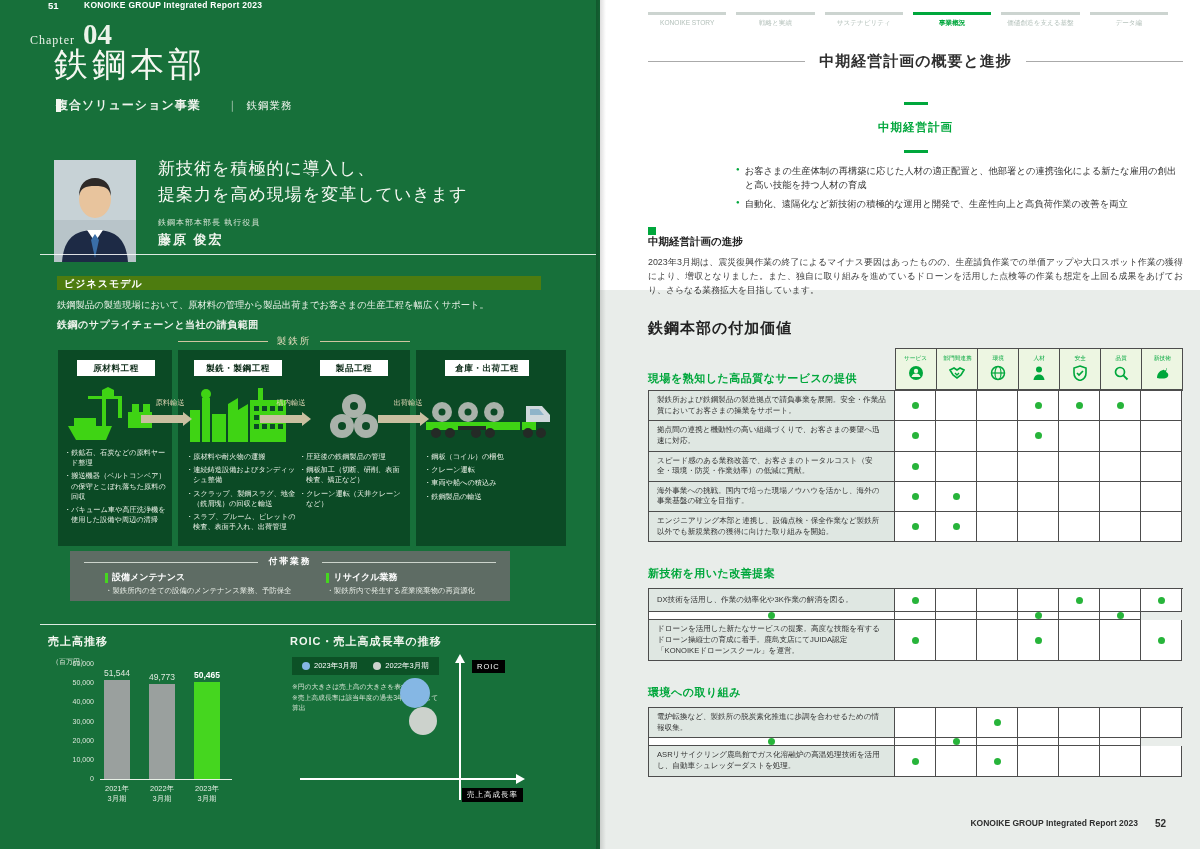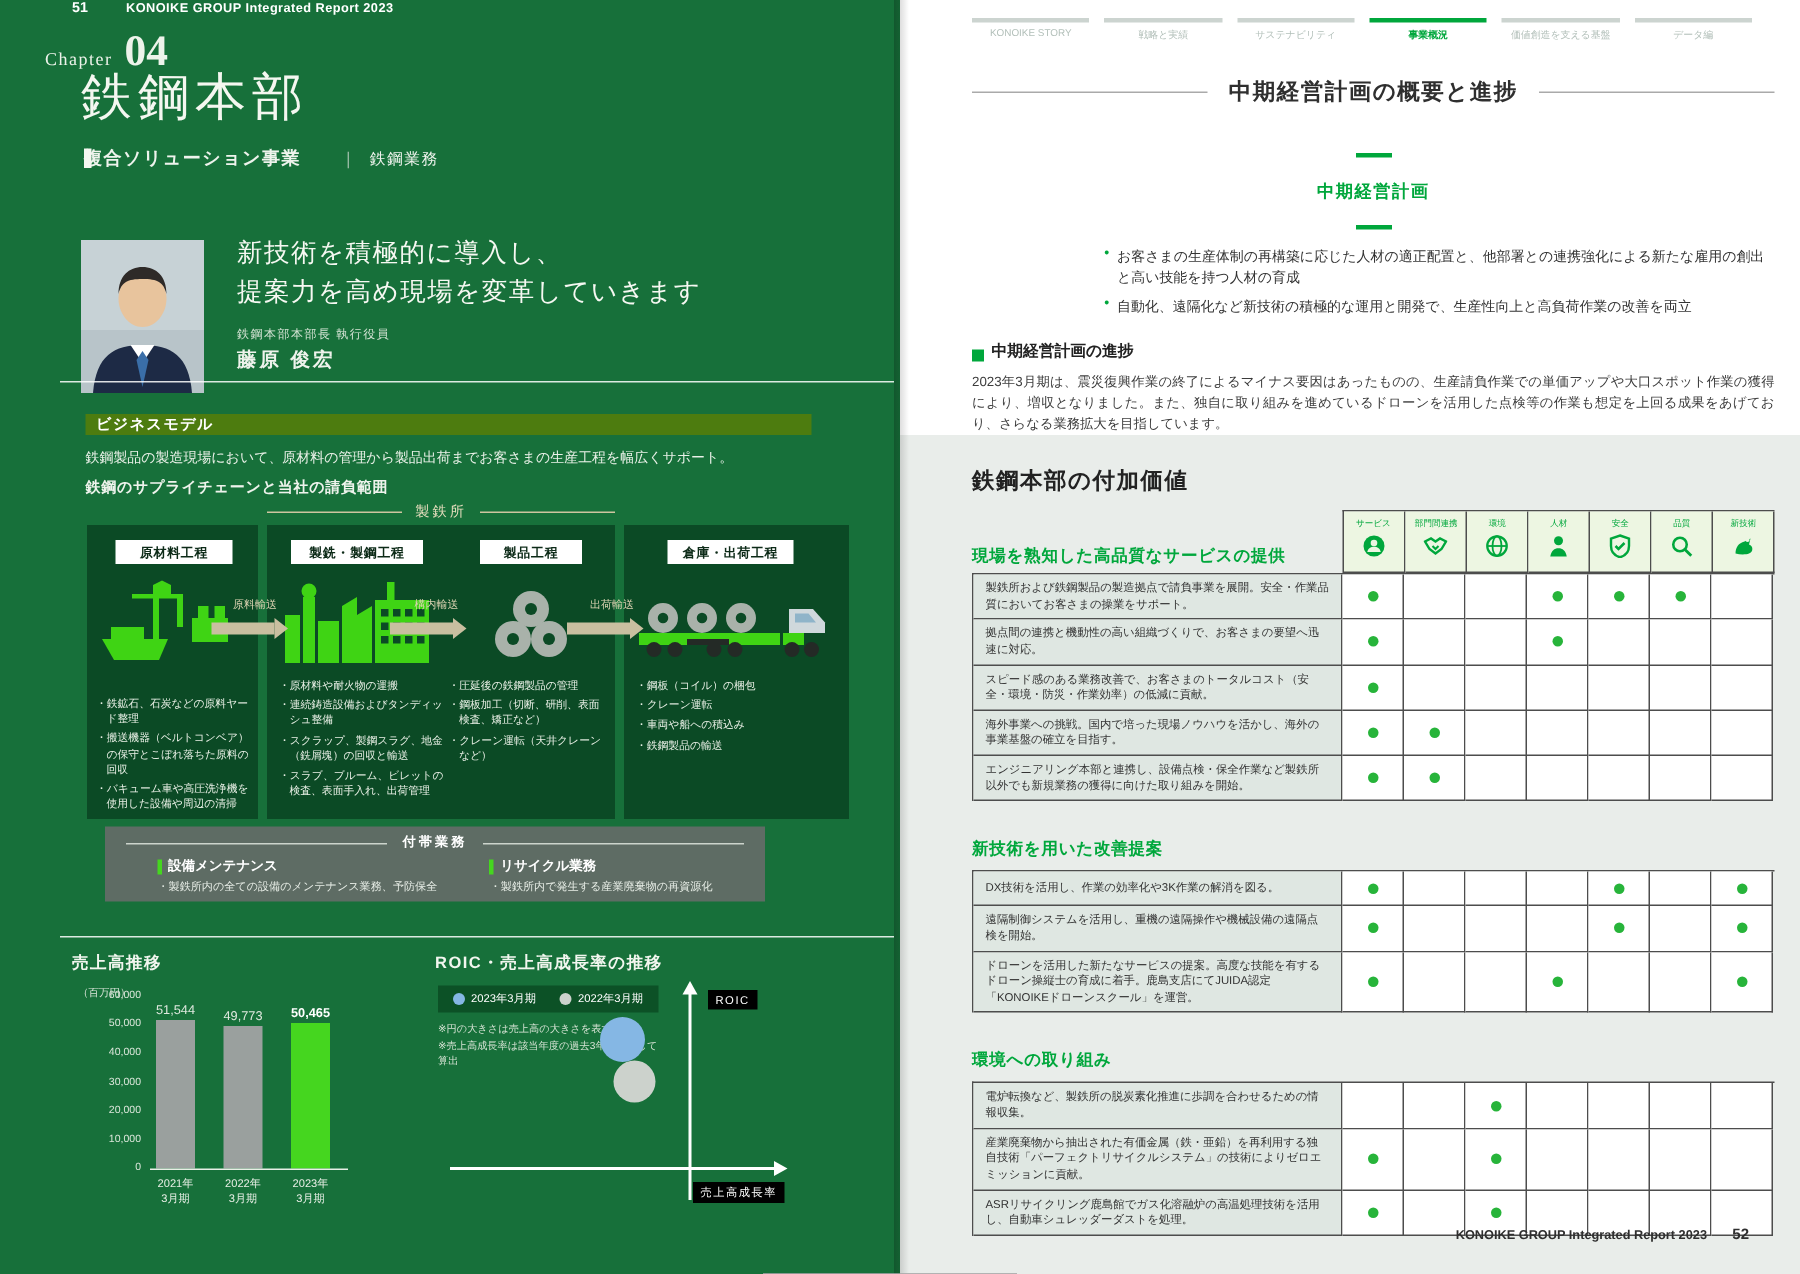--- a/index.html
+++ b/index.html
@@ -53,21 +53,21 @@
   .t-arrow .alabel{font-size:7.3px;color:#dcd3b2;white-space:nowrap;}
   .t-arrow .ashape{margin:4px auto 0;display:flex;align-items:center;}
   .t-arrow .astem{height:8px;background:#c9bfa0;}
   .t-arrow .ahead{width:0;height:0;border-left:9px solid #c9bfa0;border-top:7px solid transparent;border-bottom:7px solid transparent;}
   #arrow1{left:141px;top:398px;width:58px;}
   #arrow2{left:260px;top:398px;width:62px;}
   #arrow3{left:378px;top:398px;width:60px;}
   .astem{width:42px;}
   .stage-ul{position:absolute;margin:0;padding:0;list-style:none;font-size:7.2px;line-height:1.42;color:#e9f0e6;}
   .stage-ul li{padding-left:7px;text-indent:-7px;margin-bottom:3px;}
-  #ul1{left:64px;top:464px;width:104px;}
+  #ul1{left:64px;top:448px;width:104px;}
   #ul2{left:186px;top:452px;width:114px;}
   #ul3{left:299px;top:452px;width:107px;}
   #ul4{left:424px;top:452px;width:132px;}
   #ancillary{left:70px;top:551px;width:440px;height:50px;background:#5e6c64;}
   #anc-head{display:flex;align-items:center;margin:5px 14px 3px;}
   #anc-head .ln{flex:1;height:1px;background:#ccd4cc;}
   #anc-head .tx{margin:0 10px;font-size:8.8px;font-weight:bold;color:#fff;letter-spacing:2px;}
   #anc-items{display:flex;justify-content:space-evenly;}
   .anc-item .ttl{display:flex;align-items:center;font-size:9px;font-weight:bold;color:#fff;}
   .anc-item .ttl .gbar{width:3px;height:10px;background:#45d61f;margin-right:4px;}
@@ -107,21 +107,21 @@
   #rp-content{position:absolute;left:48px;top:44px;width:535px;}
   #mt-title-row{display:flex;align-items:center;margin-top:8px;}
   #mt-title-row .ln{flex:1;height:1px;background:#aaa;}
   #mt-title{margin:0 14px;font-size:15px;font-weight:bold;color:#2f2f2f;letter-spacing:1px;}
   #mt-badge-row{display:flex;align-items:center;justify-content:center;margin-top:31px;gap:15px;flex-direction:column;}
   .gdash{width:24px;height:3px;background:#00a73c;}
   #mt-badge{font-size:11.5px;font-weight:bold;color:#00a73c;letter-spacing:1px;}
   #midterm-bullets{margin:12px 0 0 88px;padding:0;list-style:none;}
   #midterm-bullets li{display:flex;font-size:9.3px;line-height:1.5;color:#333;margin-bottom:5px;}
   #midterm-bullets li .dot{color:#00a73c;margin-right:5px;}
-  #progress-head{margin-top:15px;font-size:10.5px;font-weight:bold;color:#222;display:flex;align-items:flex-end;}
+  #progress-head{margin-top:15px;font-size:10.5px;font-weight:bold;color:#222;display:flex;align-items:flex-start;flex-direction:column;}
   #progress-head .sq{width:8px;height:8px;background:#00a73c;margin-right:5px;}
   #progress-paras{margin-top:6px;}
   #progress-paras p{margin:0;font-size:8.9px;line-height:1.58;color:#3c3c3c;text-align:justify;}
   #value-area{position:relative;margin-top:22px;}
   #vt-title{font-size:15px;font-weight:bold;color:#222;letter-spacing:1px;}
   .sec-title{font-size:11px;font-weight:bold;color:#00a73c;letter-spacing:.5px;}
   #vt-top-row{display:flex;align-items:flex-end;margin-top:10px;}
   #vt-top-row .sec-title{flex:1;padding-bottom:4px;}
   #vt-header{display:grid;grid-template-columns:repeat(7,41px);border-left:1px solid #4d4d4d;border-top:1px solid #4d4d4d;}
   .vt-hcell{background:#edf6e2;border-right:1px solid #4d4d4d;border-bottom:1px solid #4d4d4d;
@@ -608,21 +608,20 @@
                 <div class="vt-cell"></div>
                 <div class="vt-cell">
                   <span class="vt-dot"></span>
                 </div>
                 <div class="vt-cell"></div>
                 <div class="vt-cell">
                   <span class="vt-dot"></span>
                 </div>
               </div>
               <div class="vt-row">
-                <div class="vt-label">遠隔制御システムを活用し、重機の遠隔操作や機械設備の遠隔点検を開始。</div>
                 <div class="vt-cell">
                   <span class="vt-dot"></span>
                 </div>
                 <div class="vt-cell"></div>
                 <div class="vt-cell"></div>
                 <div class="vt-cell"></div>
                 <div class="vt-cell">
                   <span class="vt-dot"></span>
                 </div>
                 <div class="vt-cell"></div>
@@ -655,21 +654,20 @@
                 <div class="vt-cell"></div>
                 <div class="vt-cell">
                   <span class="vt-dot"></span>
                 </div>
                 <div class="vt-cell"></div>
                 <div class="vt-cell"></div>
                 <div class="vt-cell"></div>
                 <div class="vt-cell"></div>
               </div>
               <div class="vt-row">
-                <div class="vt-label">産業廃棄物から抽出された有価金属（鉄・亜鉛）を再利用する独自技術「パーフェクトリサイクルシステム」の技術によりゼロエミッションに貢献。</div>
                 <div class="vt-cell">
                   <span class="vt-dot"></span>
                 </div>
                 <div class="vt-cell"></div>
                 <div class="vt-cell">
                   <span class="vt-dot"></span>
                 </div>
                 <div class="vt-cell"></div>
                 <div class="vt-cell"></div>
                 <div class="vt-cell"></div>

